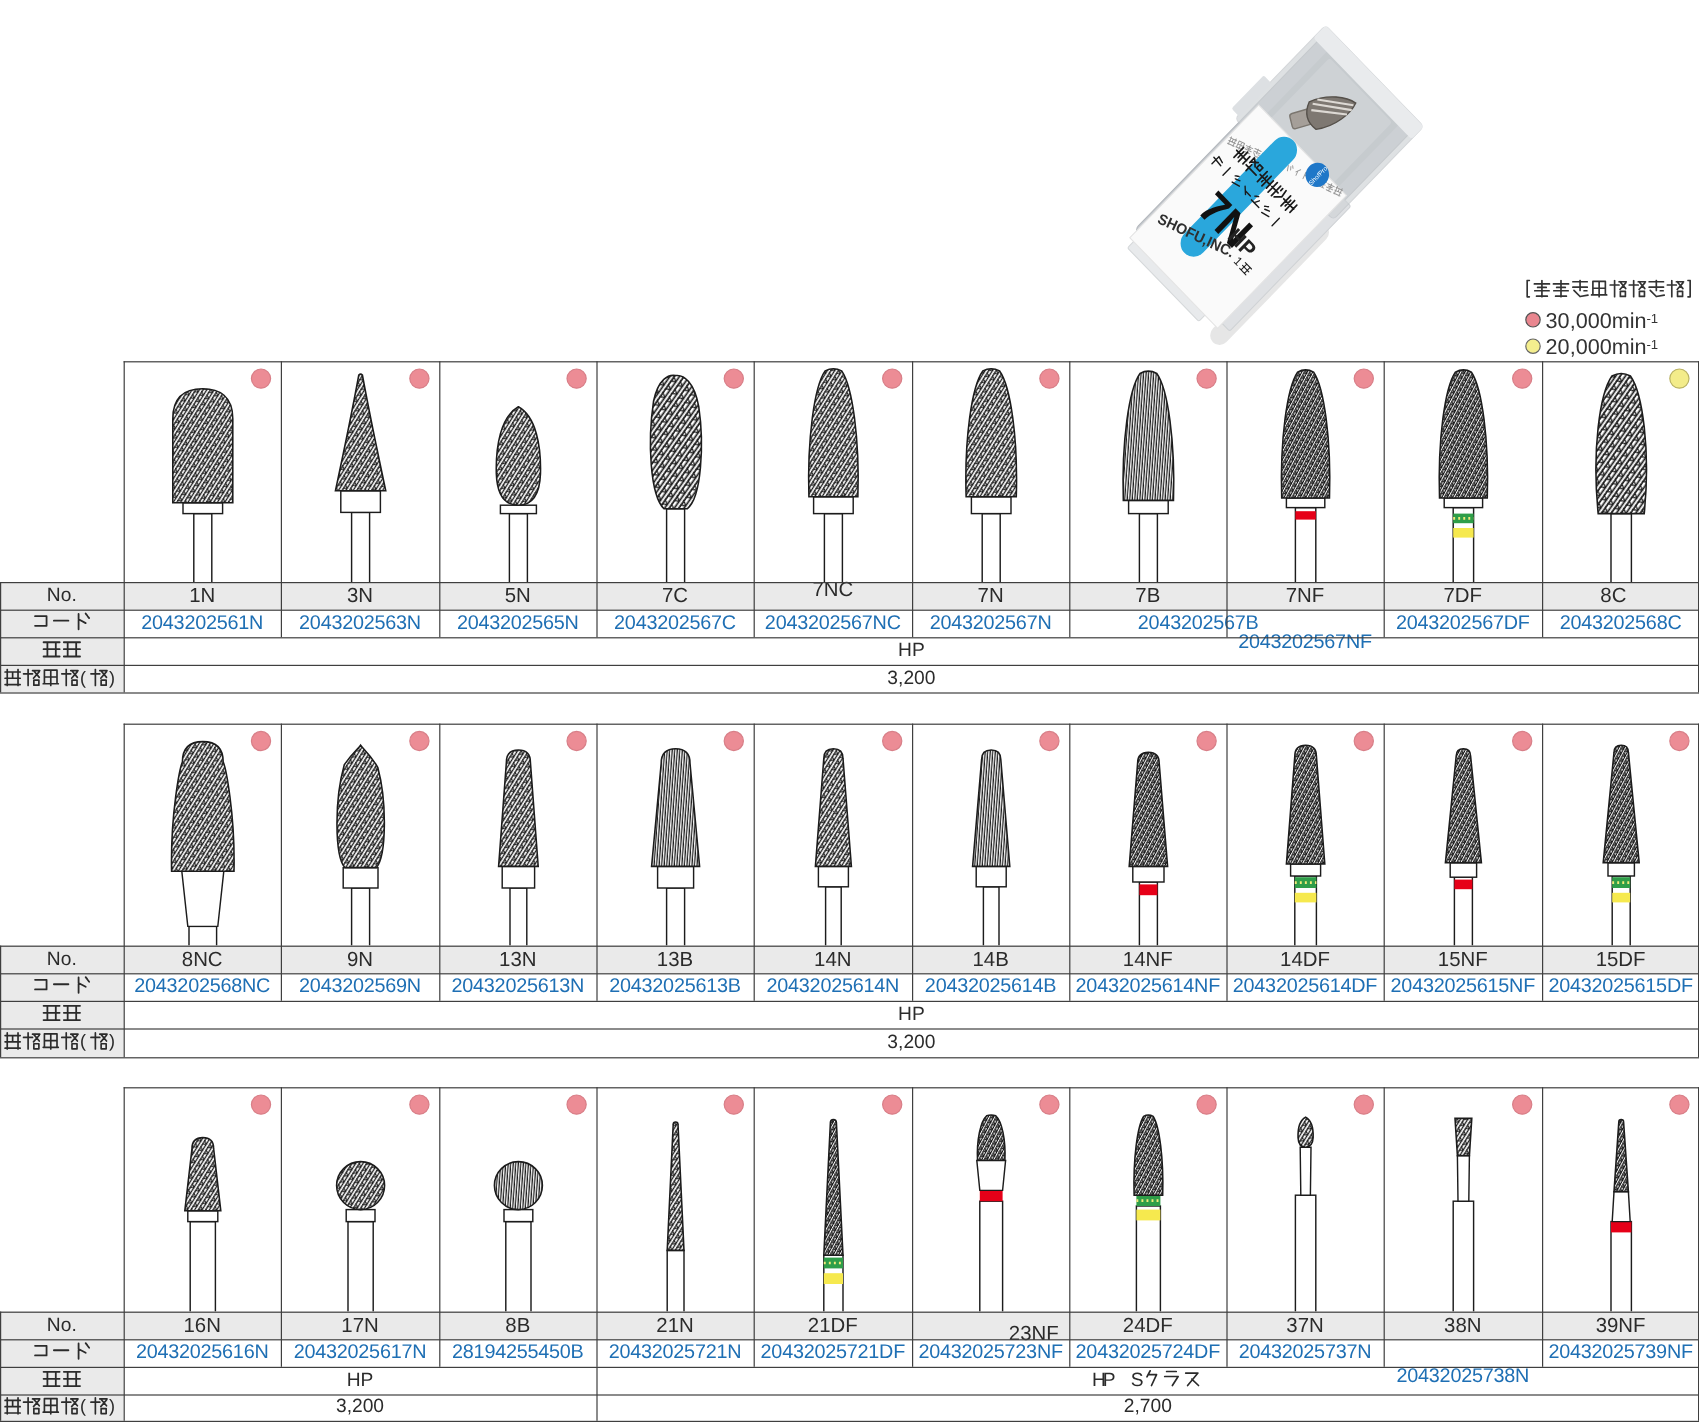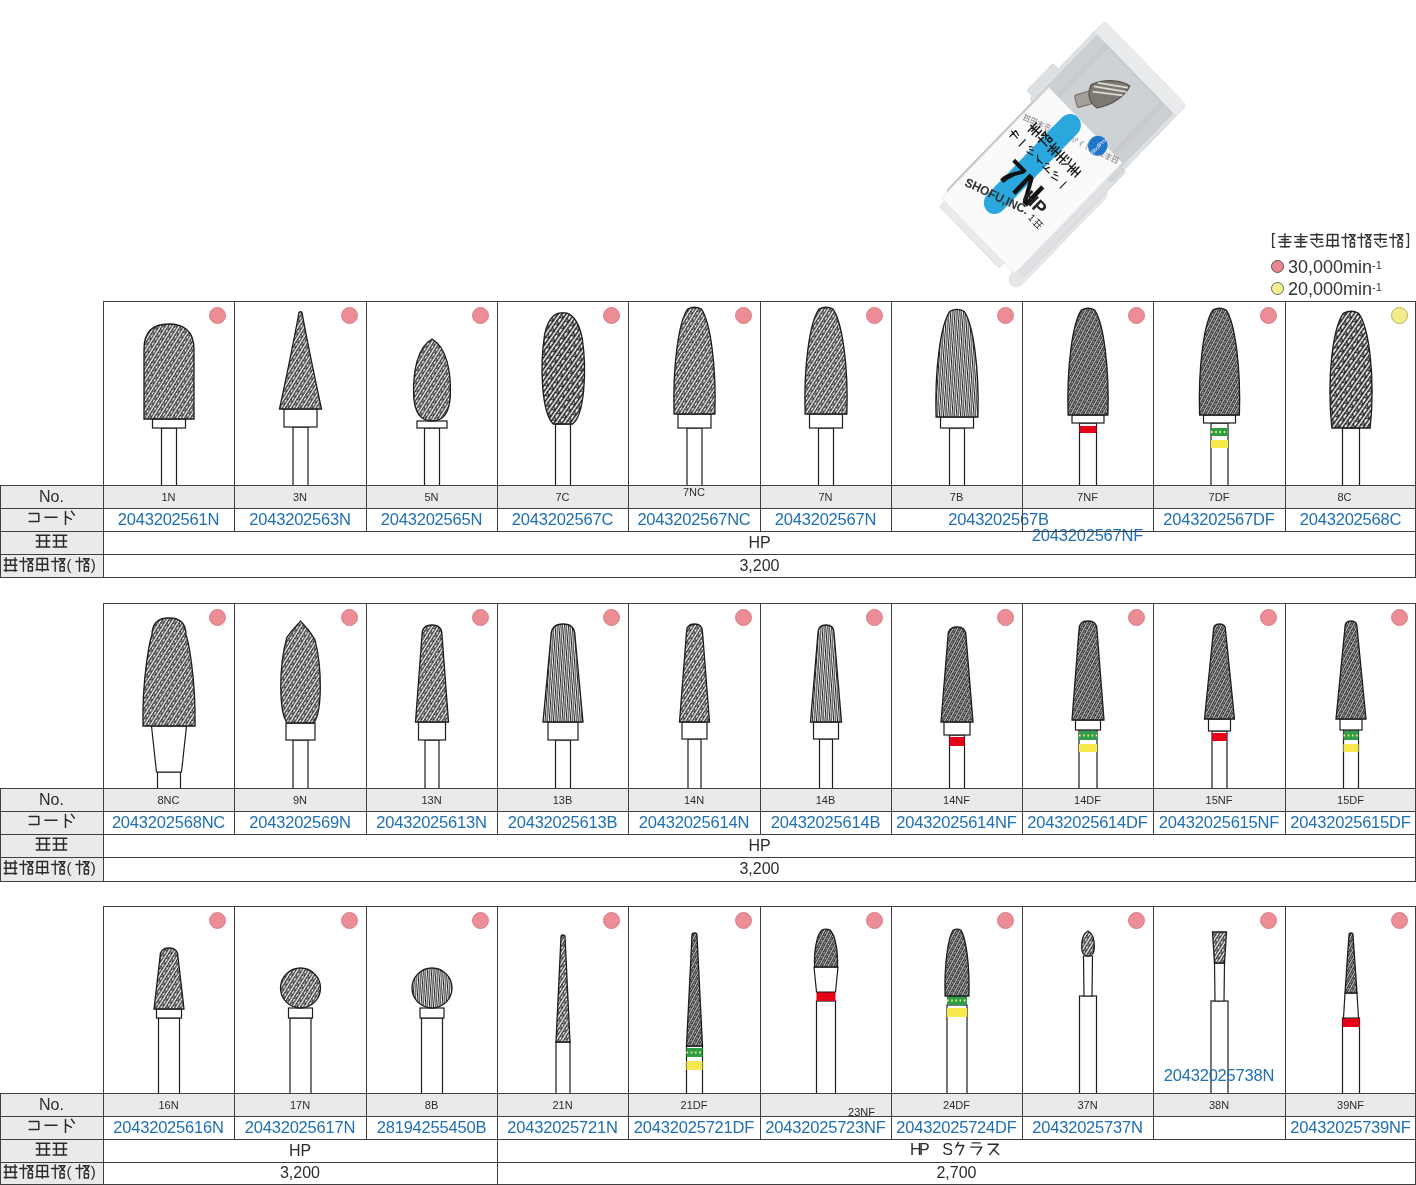--- a/index.html
+++ b/index.html
@@ -2,21 +2,21 @@
 <html><head><meta charset="utf-8"><title>Carbide Burs</title>
 <style>
 *{margin:0;padding:0;box-sizing:border-box}
 body{width:1416px;height:1185px;position:relative;background:#fff;
  font-family:"Liberation Sans",sans-serif;color:#2b2b2b;overflow:hidden}
 .abs{position:absolute}
 .ln{position:absolute;background:#3f3f3f}
 .ctr{display:flex;align-items:center;justify-content:center;position:absolute}
 .code{color:#1e6fb4;font-size:16.5px;letter-spacing:-0.2px}
 .lab{font-size:16px}
-.noval{font-size:11px}
+.noval{font-size:17px}
 .val{font-size:16px}
 </style></head><body>
 
 <svg width="0" height="0" style="position:absolute">
 <defs>
 <pattern id="hx" width="6" height="5.2" patternUnits="userSpaceOnUse" patternTransform="rotate(-58)">
  <rect width="6" height="5.2" fill="#fff"></rect>
  <path d="M0 0.8 H6 M0 3.4 H6" stroke="#1b1b1b" stroke-width="1.05"></path>
  <path d="M0.8 0 L3 3.4 L5.2 0" fill="none" stroke="#1b1b1b" stroke-width="0.85"></path>
 </pattern>
@@ -887,21 +887,21 @@
 <div class="ctr code" style="left:497px;top:1116px;width:131px;height:23px">20432025721N</div>
 
 <div class="ctr code" style="left:628px;top:1116px;width:132px;height:23px">20432025721DF</div>
 
 <div class="ctr code" style="left:760px;top:1116px;width:131px;height:23px">20432025723NF</div>
 
 <div class="ctr code" style="left:891px;top:1116px;width:131px;height:23px">20432025724DF</div>
 
 <div class="ctr code" style="left:1022px;top:1116px;width:131px;height:23px">20432025737N</div>
 
-<div class="ctr code" style="left:1153px;top:1064px;width:132px;height:23px">20432025738N</div>
+<div class="ctr code" style="left:1153px;top:1136px;width:132px;height:23px">20432025738N</div>
 
 <div class="ctr code" style="left:1285px;top:1116px;width:131px;height:23px">20432025739NF</div>
 
 <div class="ctr val" style="left:103px;top:1139px;width:394px;height:23px">HP</div>
 
 <div class="ctr" style="left:497px;top:1139px;width:919px;height:23px">
     <svg width="92.2" height="18.4" viewBox="0 0 92.2 18.4" style="display:block">
       <text x="0" y="13.8" font-size="16" font-weight="normal" fill="#2b2b2b" font-family="Liberation Sans,sans-serif">H</text>
       <text x="9" y="13.8" font-size="16" font-weight="normal" fill="#2b2b2b" font-family="Liberation Sans,sans-serif">P</text>
       <text x="32.3" y="13.8" font-size="16" font-weight="normal" fill="#2b2b2b" font-family="Liberation Sans,sans-serif">S</text>

